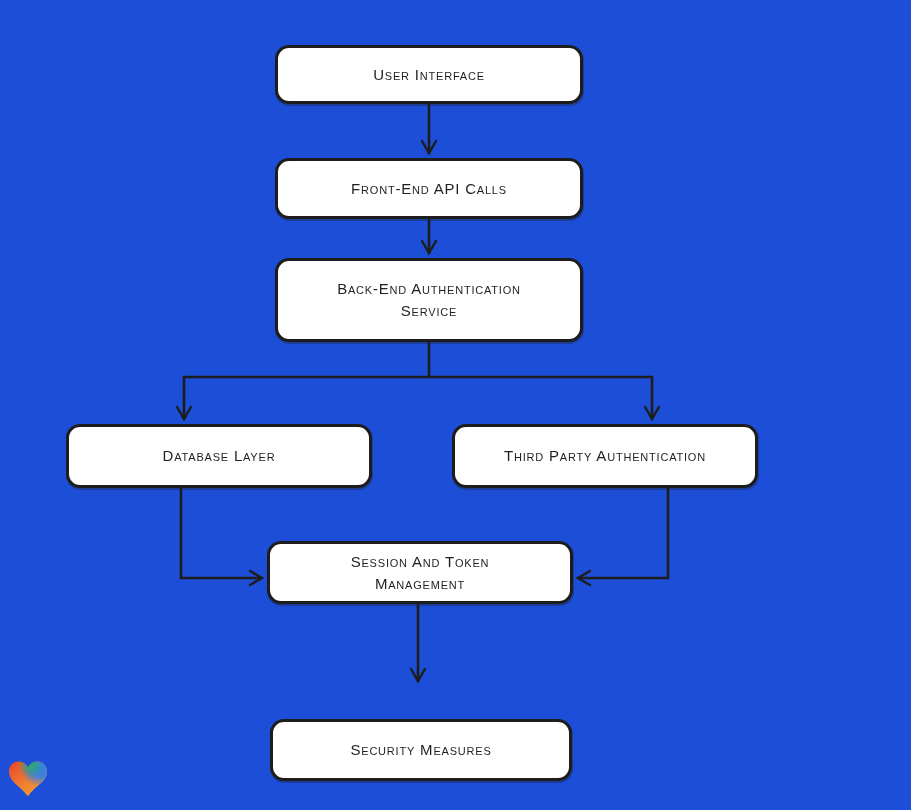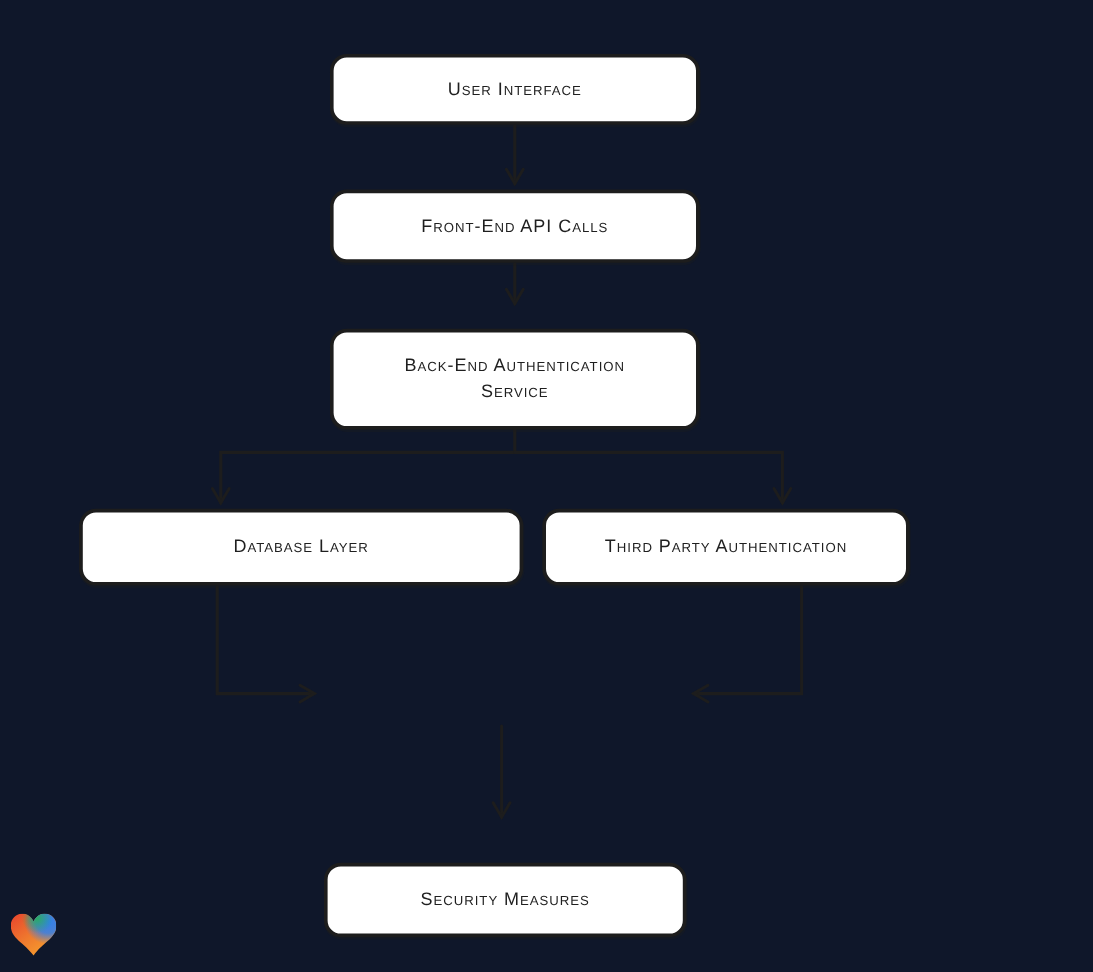--- a/index.html
+++ b/index.html
@@ -4,21 +4,21 @@
 <style>
   html, body {
     margin: 0;
     padding: 0;
     background: #ffffff;
   }
   #canvas {
     position: relative;
     width: 911px;
     height: 810px;
-    background: #0f172a;
+    background: #1d4ed8;
     overflow: hidden;
     font-family: "Liberation Sans", sans-serif;
   }
   #connectors {
     position: absolute;
     left: 0;
     top: 0;
     width: 911px;
     height: 810px;
     pointer-events: none;
@@ -37,22 +37,22 @@
   }
   .node-label {
     font-size: 15px;
     font-variant: small-caps;
     letter-spacing: 0.8px;
     line-height: 1.45;
     color: #1f1f1f;
   }
   #node-user-interface        { left: 275px; top:  45px; width: 308px; height: 59px; }
   #node-frontend-api          { left: 275px; top: 158px; width: 308px; height: 61px; }
-  #node-backend-auth          { left: 275px; top: 258px; width: 308px; height: 84px; margin-top: 16px; }
-  #node-database-layer        { left:  66px; top: 424px; width: 370px; height: 64px; }
+  #node-backend-auth          { left: 275px; top: 258px; width: 308px; height: 84px; }
+  #node-database-layer        { left:  66px; top: 424px; width: 306px; height: 64px; }
   #node-third-party-auth      { left: 452px; top: 424px; width: 306px; height: 64px; justify-content: center; }
   #node-session-token         { left: 267px; top: 541px; width: 306px; height: 63px; }
   #node-security-measures     { left: 270px; top: 686px; width: 302px; height: 62px; margin-top: 33px; }
   #node-backend-auth  .node-label { max-width: 238px; }
   #node-session-token .node-label { max-width: 190px; }
   #brand-logo {
     position: absolute;
     left: 9px;
     top: 761px;
     width: 38px;
@@ -94,20 +94,23 @@
   </div>
 
   <div class="node" id="node-database-layer">
     <span class="node-label">Database Layer</span>
   </div>
 
   <div class="node" id="node-third-party-auth">
     <span class="node-label">Third Party Authentication</span>
   </div>
 
+  <div class="node" id="node-session-token">
+    <span class="node-label">Session And Token Management</span>
+  </div>
 
   <div class="node" id="node-security-measures">
     <span class="node-label">Security Measures</span>
   </div>
 
   <svg id="brand-logo" viewBox="0 0 32 30" xmlns="http://www.w3.org/2000/svg">
     <defs>
       <linearGradient id="hg-base" x1="0" y1="0" x2="0.75" y2="1">
         <stop offset="0" stop-color="#e8432d"></stop>
         <stop offset="0.55" stop-color="#ef7a2e"></stop>

